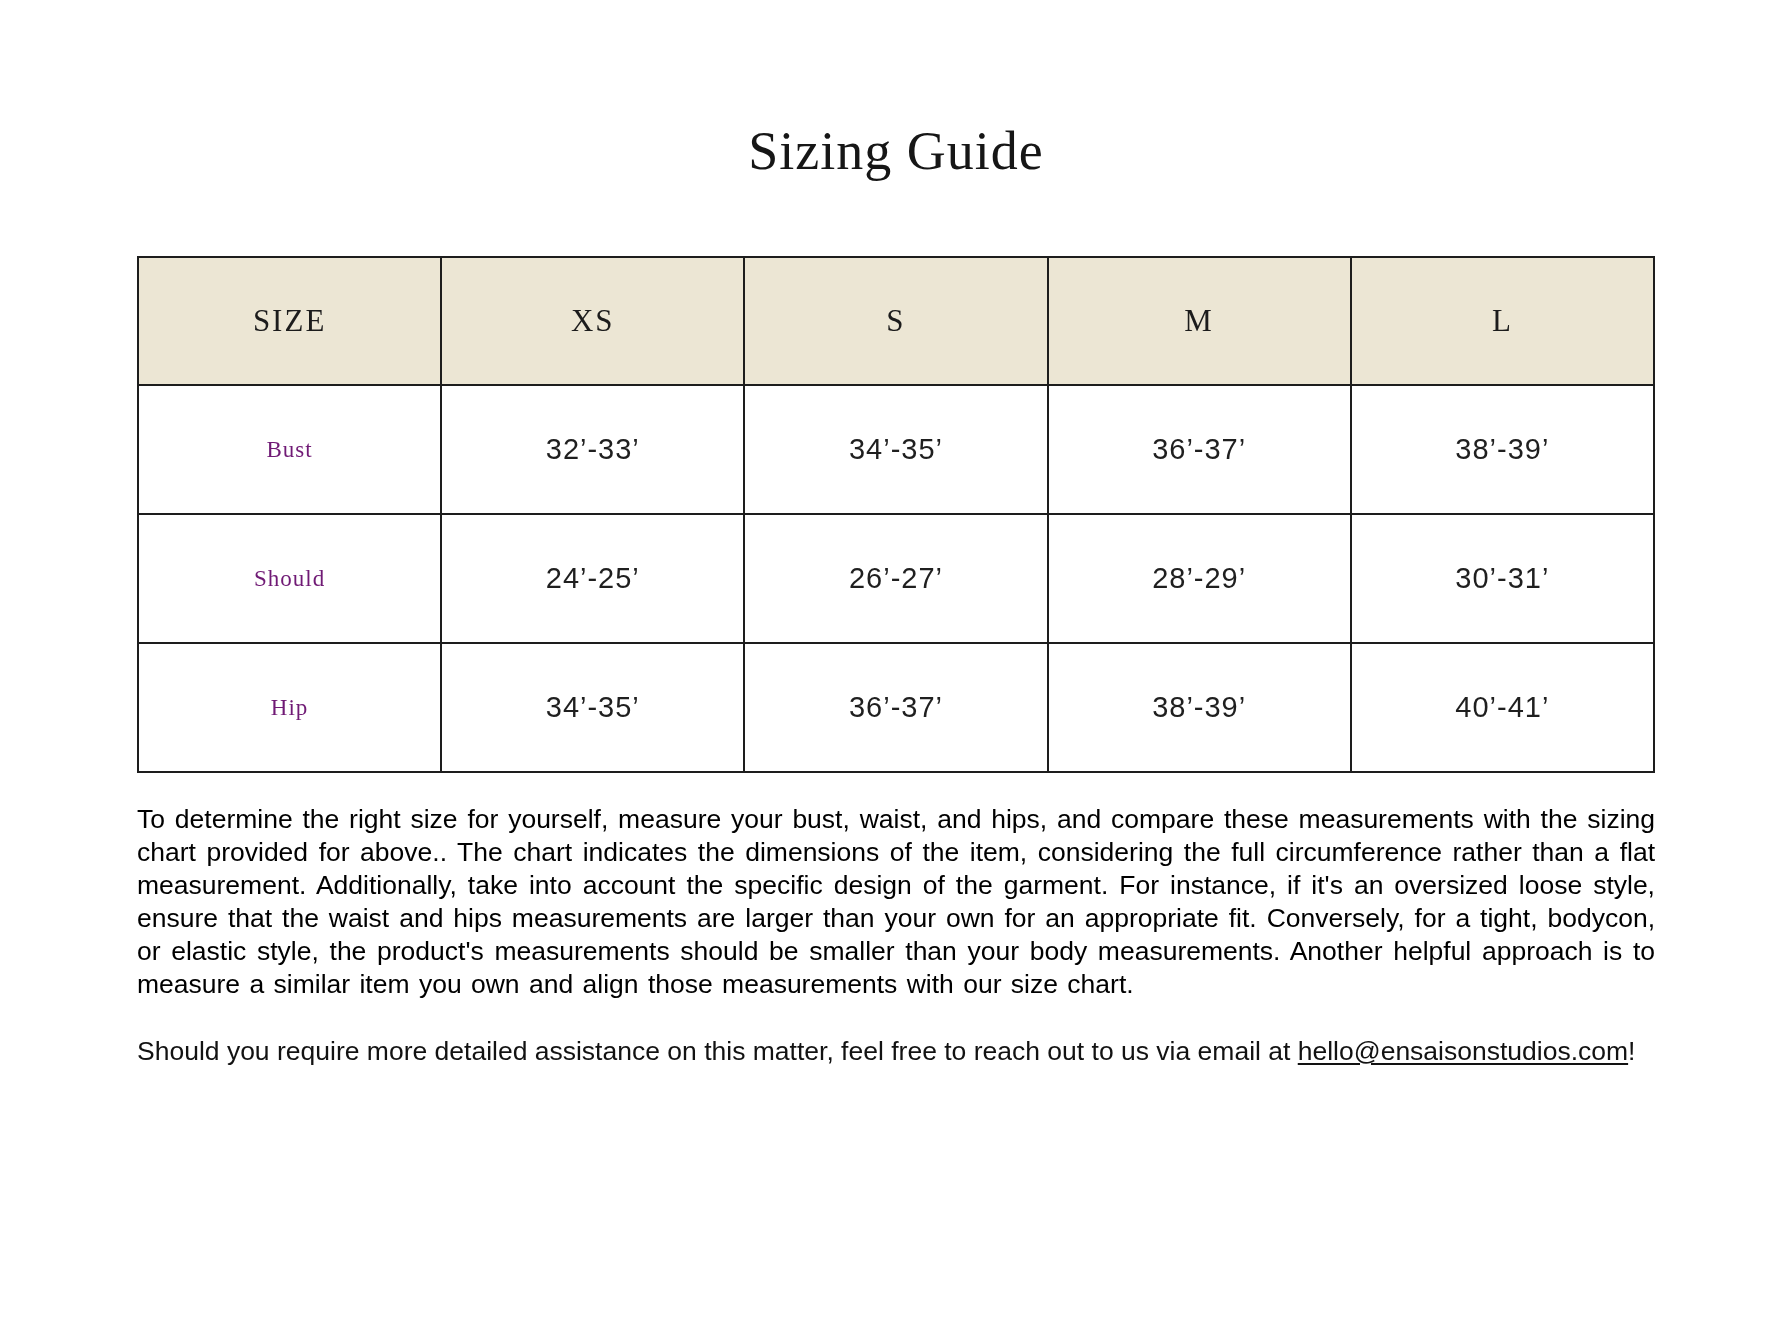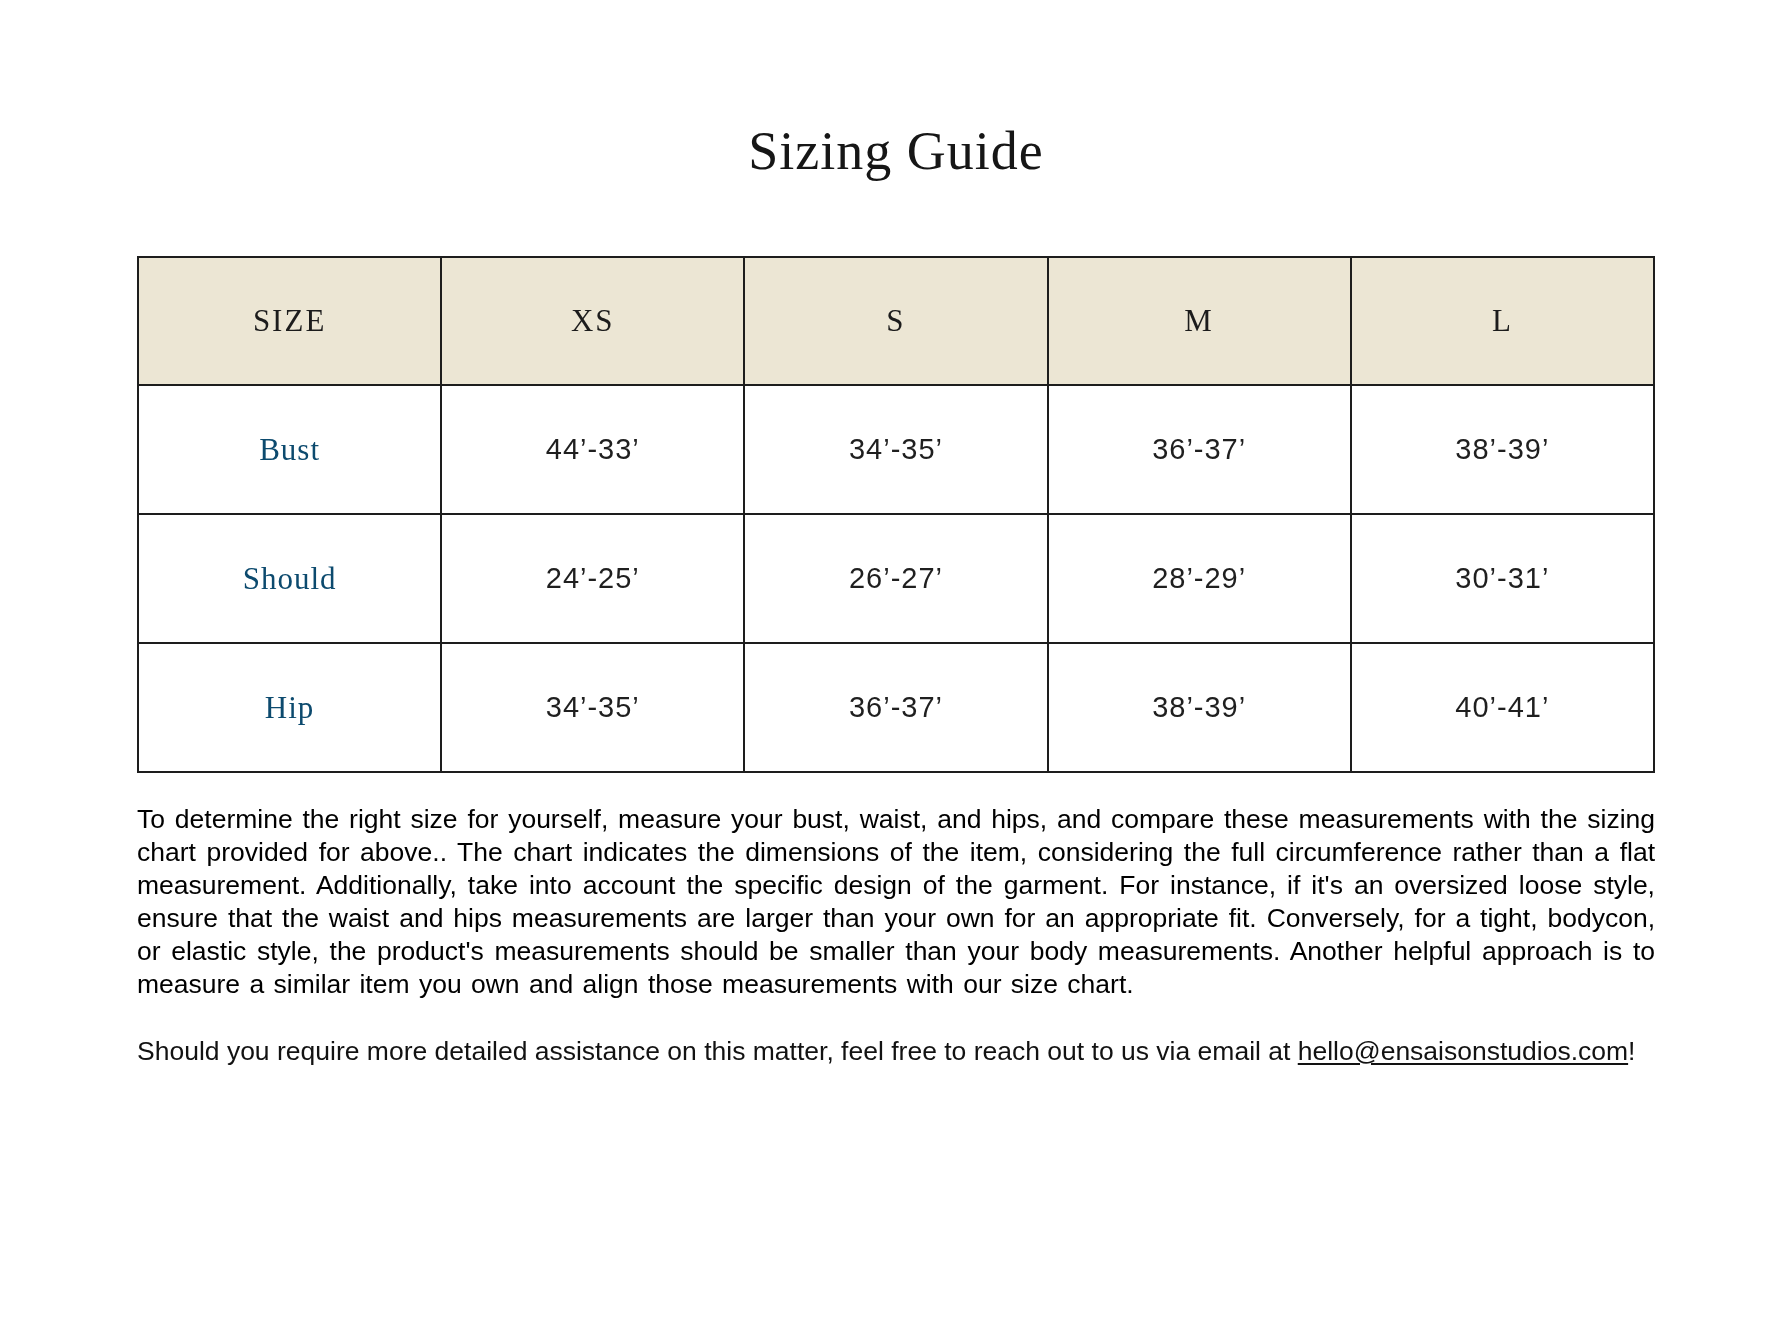--- a/index.html
+++ b/index.html
@@ -38,23 +38,23 @@
     font-family: "Liberation Serif", serif;
     font-weight: 400;
     font-size: 31px;
     letter-spacing: 2px;
     color: #1c1c1c;
     text-align: center;
   }
   .size-table td { height: 129px; background: #ffffff; }
   .size-table td.row-label {
     font-family: "Liberation Serif", serif;
-    font-size: 31px;
+    font-size: 23px;
     letter-spacing: 1px;
-    color: #0c4a6e;
+    color: #701a75;
     border-radius: 24px;
   }
   .size-table td.cell-value {
     font-family: "Liberation Sans", sans-serif;
     font-size: 29px;
     letter-spacing: 1px;
     color: #1f1f1f;
   }
 
   .content { margin: 0 137px; }
@@ -105,21 +105,21 @@
         <th>SIZE</th>
         <th>XS</th>
         <th>S</th>
         <th>M</th>
         <th>L</th>
       </tr>
     </thead>
     <tbody>
       <tr>
         <td class="row-label">Bust</td>
-        <td class="cell-value">44’-33’</td>
+        <td class="cell-value">32’-33’</td>
         <td class="cell-value">34’-35’</td>
         <td class="cell-value">36’-37’</td>
         <td class="cell-value">38’-39’</td>
       </tr>
       <tr>
         <td class="row-label">Should</td>
         <td class="cell-value">24’-25’</td>
         <td class="cell-value">26’-27’</td>
         <td class="cell-value">28’-29’</td>
         <td class="cell-value">30’-31’</td>

